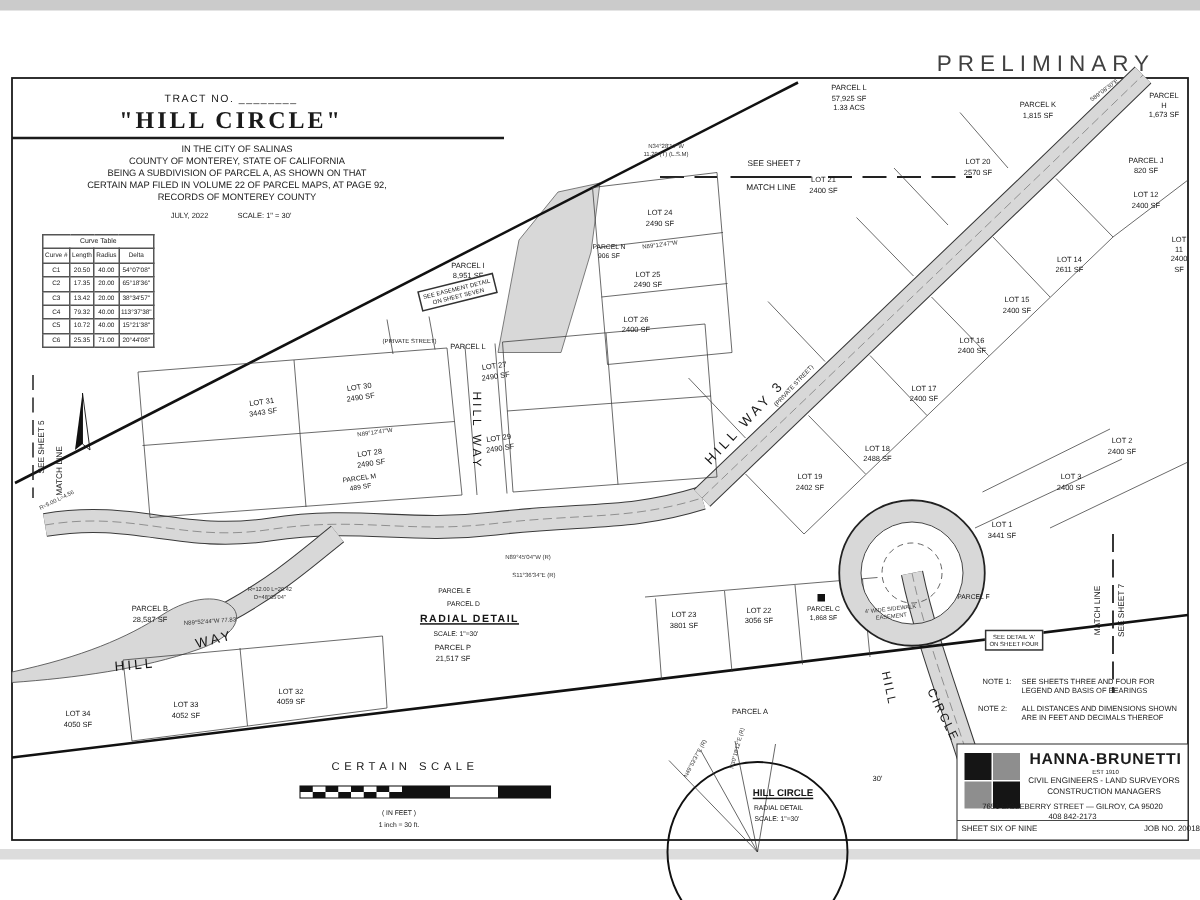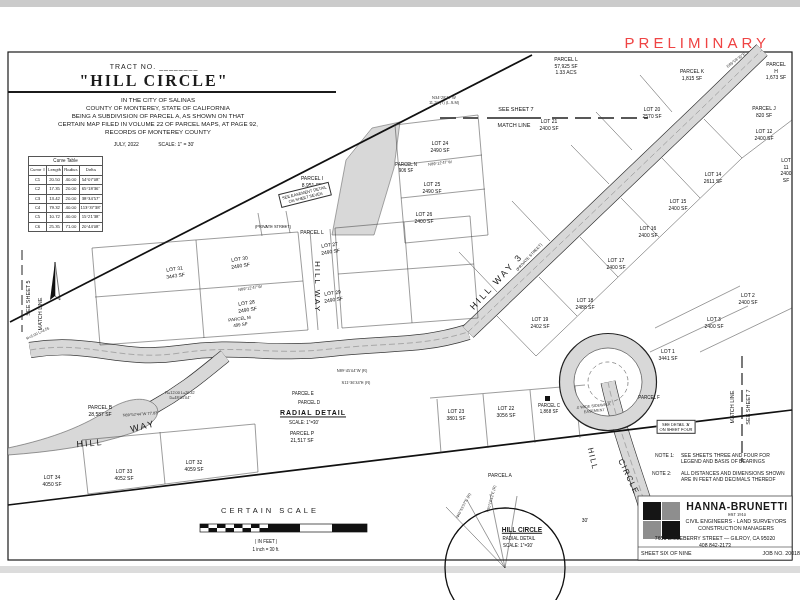--- a/index.html
+++ b/index.html
@@ -1,21 +1,21 @@
 <!DOCTYPE html>
 <html><head>
 <meta charset="utf-8">
 <style>
   html,body{margin:0;padding:0;background:#fff;}
   #canvas{position:relative;width:800px;height:600px;background:#fff;overflow:hidden;
           font-family:"Liberation Sans",sans-serif;color:#1a1a1a;}
   .top-strip{position:absolute;left:0;top:0;width:800px;height:7px;background:#cbcbcb;}
   .bottom-strip{position:absolute;left:0;top:566px;width:800px;height:7px;background:#dcdcdc;}
   .preliminary{position:absolute;top:34px;right:30px;font-size:15px;letter-spacing:4px;
-               color:#ef4444;font-weight:400;}
+               color:#404040;font-weight:400;}
   svg.linework{position:absolute;left:0;top:0;}
   
   .title-block{position:absolute;left:8px;top:56px;width:292px;text-align:center;}
   .tract{position:absolute;top:7px;left:0;right:0;font-size:7px;letter-spacing:1px;}
   .map-title{position:absolute;top:16px;left:0;right:0;font-size:16px;font-weight:bold;
              font-family:"Liberation Serif",serif;letter-spacing:2px;}
   .tb-lines{position:absolute;top:40px;left:-6px;right:-14px;}
   .tb-line{font-size:6.2px;line-height:1.3;}
   .tb-date{position:absolute;top:85px;left:0;right:0;font-size:5px;}
   .tb-date span{margin:0 9px;}

